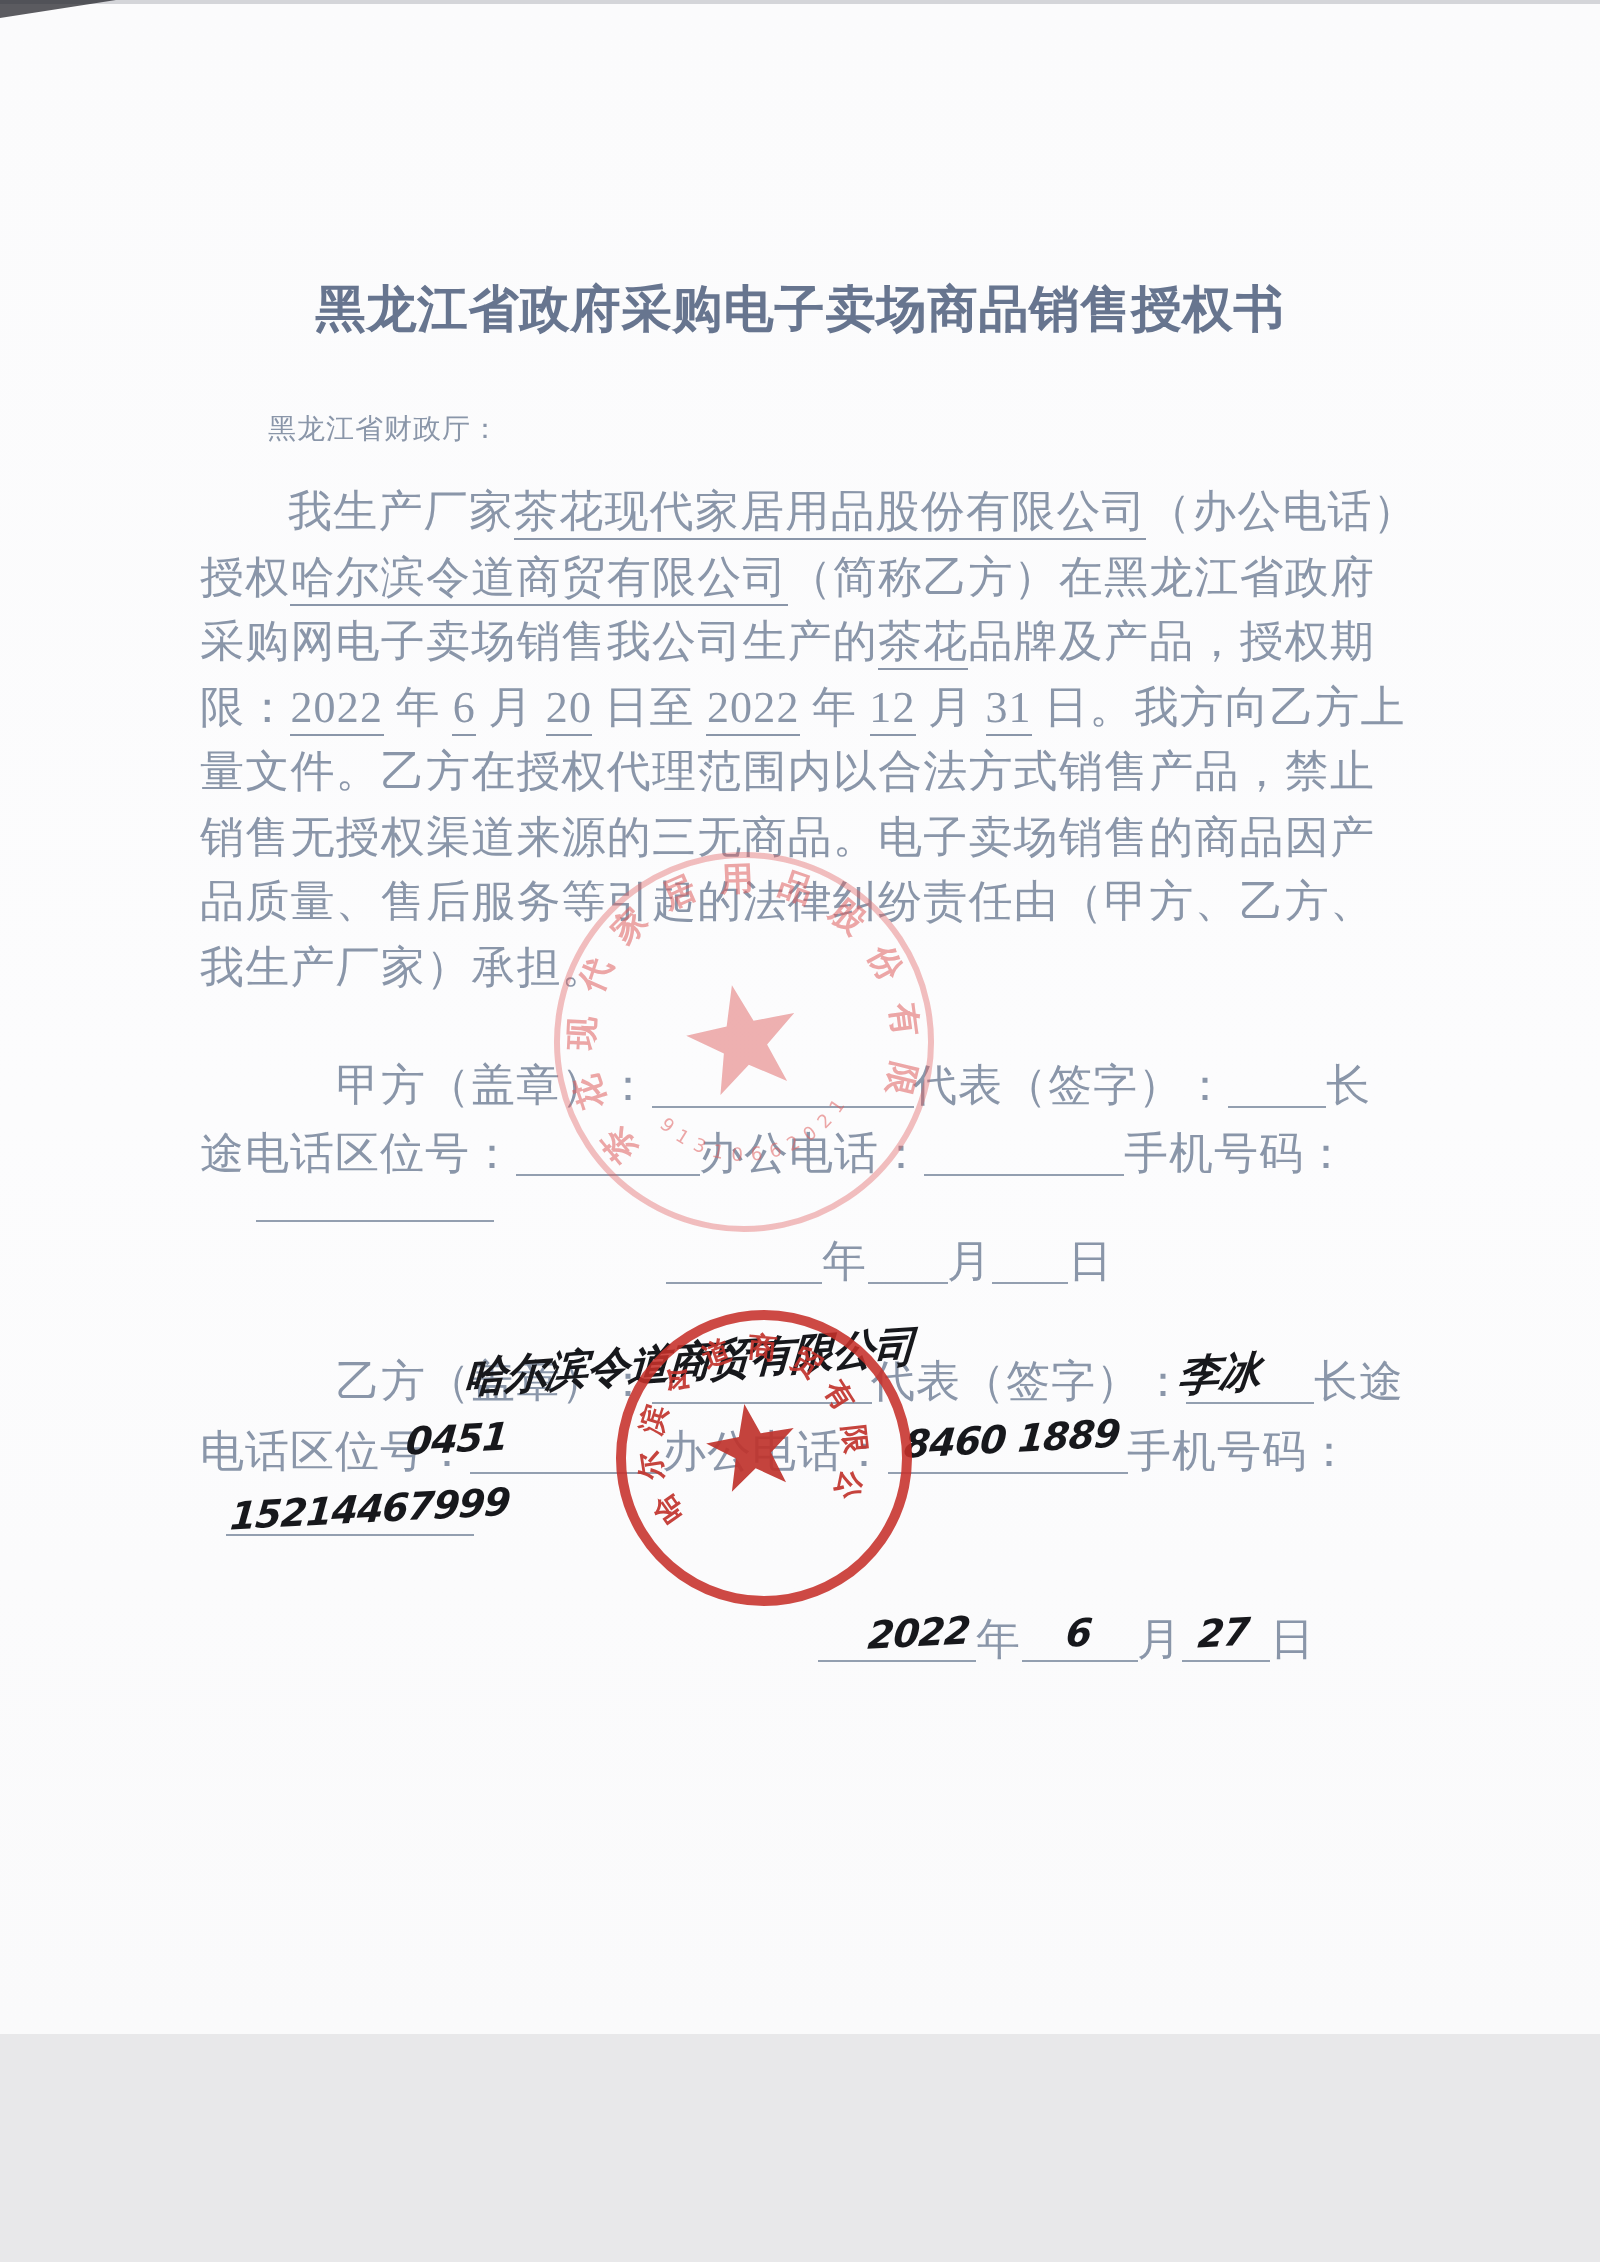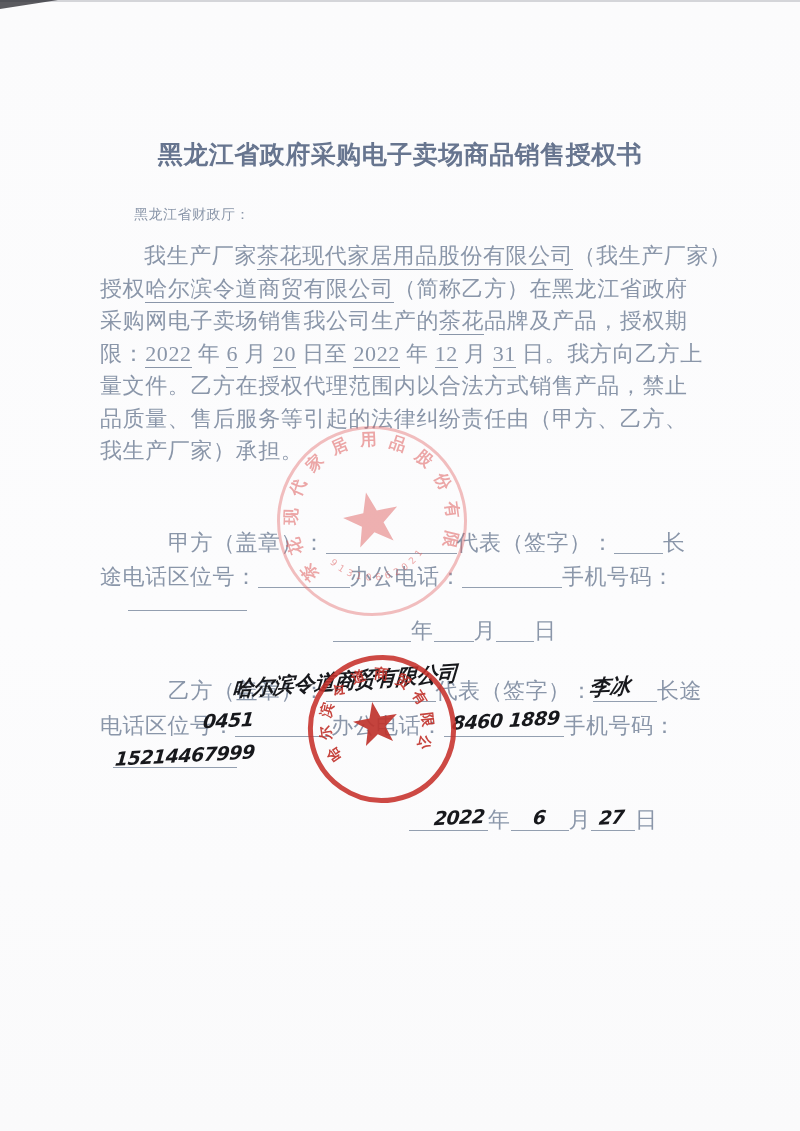--- a/index.html
+++ b/index.html
@@ -1,17 +1,17 @@
 <!DOCTYPE html>
 <html><head>
 <meta charset="utf-8">
 <style>
   html,body{margin:0;padding:0;background:#e8e8ea;}
   .page{
-    position:relative;width:800px;height:1131px;margin:0 auto;
+    position:relative;width:800px;height:1017px;margin:0 auto;
     background:linear-gradient(180deg,#fbfbfc 0%,#fcfcfd 55%,#fafafb 100%);
     overflow:hidden;
     font-family:"Liberation Serif","DejaVu Serif",serif;
     color:#8a96a9;
   }
   .top-edge{position:absolute;top:0;left:0;right:0;height:2px;background:rgba(110,115,125,.28);}
   .corner-mark{position:absolute;top:0;left:0;width:0;height:0;
     border-top:9px solid rgba(38,38,44,.75);border-right:58px solid transparent;}
   .title{
     position:absolute;top:138px;left:0;width:100%;text-align:center;margin:0;
@@ -43,25 +43,26 @@
 <body>
 
 <div class="page">
   <div class="top-edge"></div>
   <div class="corner-mark"></div>
 
   <h1 class="title">黑龙江省政府采购电子卖场商品销售授权书</h1>
   <div class="salutation">黑龙江省财政厅：</div>
 
   <div class="paragraph">
-      <div class="body-line indent"><span>我生产厂家</span><span class="u">茶花现代家居用品股份有限公司</span><span>（我生产厂家）</span></div>
+      <div class="body-line indent"><span>我生产厂家</span><span class="u">茶花现代家居用品股份有限公司</span><span>（办公电话）</span></div>
       <div class="body-line"><span>授权</span><span class="u">哈尔滨令道商贸有限公司</span><span>（简称乙方）在黑龙江省政府</span></div>
       <div class="body-line"><span>采购网电子卖场销售我公司生产的</span><span class="u">茶花</span><span>品牌及产品，授权期</span></div>
       <div class="body-line"><span>限：</span><span class="u">2022</span><span> 年 </span><span class="u">6</span><span> 月 </span><span class="u">20</span><span> 日至 </span><span class="u">2022</span><span> 年 </span><span class="u">12</span><span> 月 </span><span class="u">31</span><span> 日。我方向乙方上</span></div>
       <div class="body-line"><span>量文件。乙方在授权代理范围内以合法方式销售产品，禁止</span></div>
+      <div class="body-line"><span>销售无授权渠道来源的三无商品。电子卖场销售的商品因产</span></div>
       <div class="body-line"><span>品质量、售后服务等引起的法律纠纷责任由（甲方、乙方、</span></div>
       <div class="body-line"><span>我生产厂家）承担。</span></div>
     </div>
 
   <div class="row" style="left:168px;top:528px;">
     <span>甲方（盖章）：</span><span class="blank" style="width:131px"></span><span>代表（签字）：</span><span class="blank" style="width:49px"></span><span>长</span>
   </div>
   <div class="row" style="left:100px;top:562px;">
     <span>途电话区位号：</span><span class="blank" style="width:92px"></span><span>办公电话：</span><span class="blank" style="width:100px"></span><span>手机号码：</span>
   </div>

